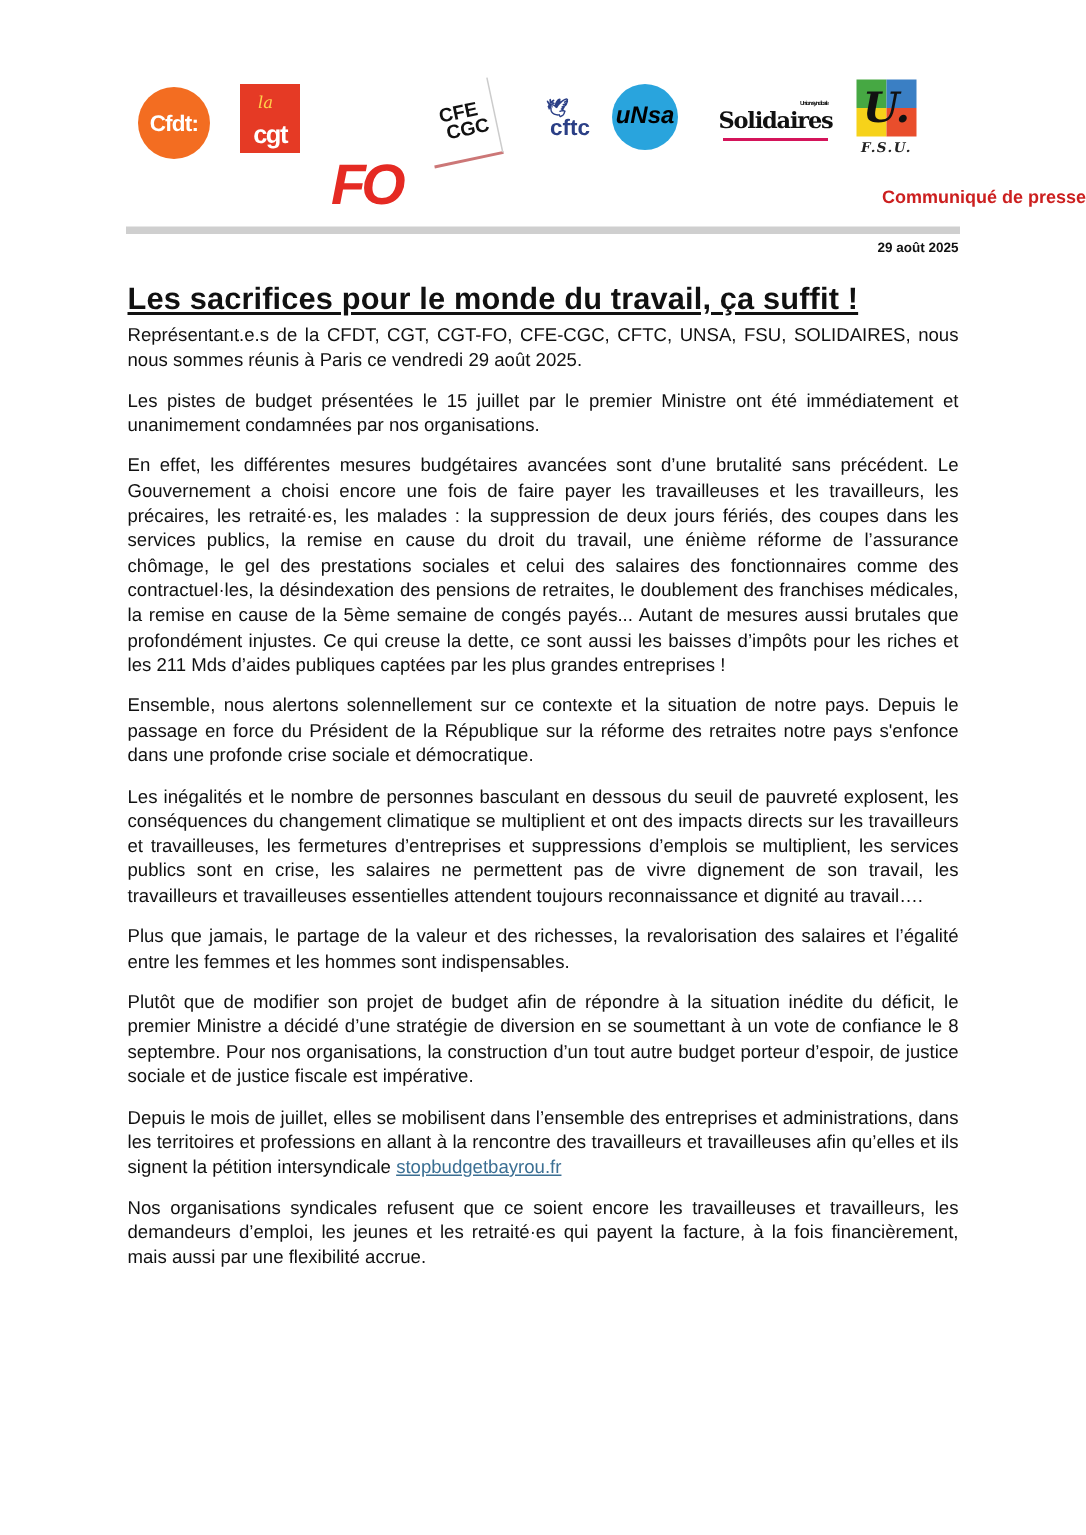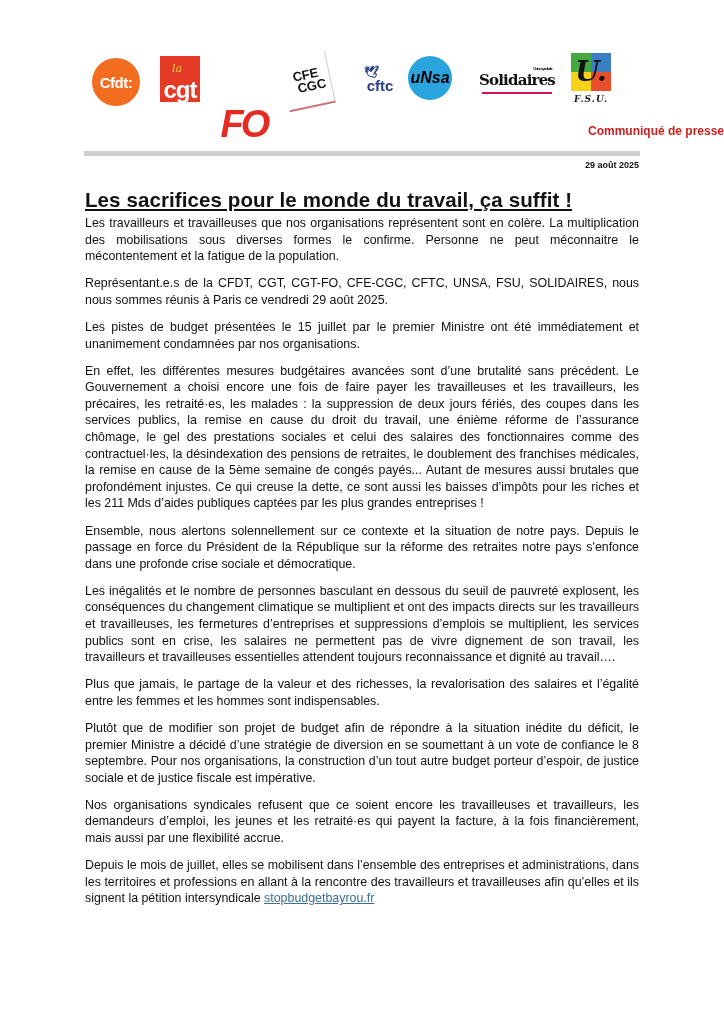--- a/index.html
+++ b/index.html
@@ -9,21 +9,21 @@
 
   .logos { position: absolute; top: 48px; left: 88px; width: 540px; height: 60px; }
   .logo { position: absolute; display: flex; align-items: center; justify-content: center; }
 
   .cfdt { left: 4px; top: 10px; width: 48px; height: 48px; border-radius: 50%; background: #f36d21;
           color: #fff; font-weight: bold; font-size: 15px; letter-spacing: -0.5px; }
   .cgt { left: 72px; top: 8px; width: 40px; height: 46px; background: #e53a25; color: #fff;
          flex-direction: column; justify-content: flex-end; align-items: center; }
   .cgt .la { font-family: "DejaVu Serif", serif; font-style: italic; font-size: 11px; color: #ffd24a;
              position: absolute; top: 6px; left: 12px; }
-  .cgt .word { font-weight: bold; font-size: 24px; line-height: 20px; margin-bottom: 2px; letter-spacing: -1px; }
+  .cgt .word { font-weight: bold; font-size: 17px; line-height: 20px; margin-bottom: 2px; letter-spacing: -1px; }
   .fo { left: 130px; top: 10px; width: 52px; height: 44px; color: #e52a23; font-weight: bold;
         font-style: italic; font-size: 38px; letter-spacing: -3px; margin-top: 44px; }
   .cfe { left: 196px; top: 8px; width: 46px; height: 50px; color: #111; font-weight: bold;
          font-size: 13px; line-height: 12px; flex-direction: column; transform: rotate(-12deg);
          border-right: 1px solid #ccc; border-bottom: 2px solid #c77; }
   .cftc { left: 272px; top: 12px; width: 40px; height: 40px; color: #2b3f86; font-weight: bold;
           font-size: 15px; flex-direction: column; }
   .cftc .bird { font-size: 12px; line-height: 10px; color: #2b3f86; align-self: flex-start; margin-left: 4px; }
   .unsa { left: 320px; top: 8px; width: 44px; height: 44px; border-radius: 50%; background: #29a4dd;
           color: #000000; font-weight: bold; font-size: 16px; font-style: italic; }
@@ -97,25 +97,24 @@
     </div>
   </div>
 
   <div class="kicker">Communiqué de presse</div>
   <div class="rule"></div>
   <div class="date">29 août 2025</div>
 
   <h1 class="title">Les sacrifices pour le monde du travail, ça suffit !</h1>
 
   <div class="body">
-    <p>Les travailleurs et travailleuses que nos organisations représentent sont en colère. La multiplication des mobilisations sous diverses formes le confirme. Personne ne peut méconnaitre le mécontentement et la fatigue de la population.</p>
     <p>Représentant.e.s de la CFDT, CGT, CGT-FO, CFE-CGC, CFTC, UNSA, FSU, SOLIDAIRES, nous nous sommes réunis à Paris ce vendredi 29 août 2025.</p>
     <p>Les pistes de budget présentées le 15 juillet par le premier Ministre ont été immédiatement et unanimement condamnées par nos organisations.</p>
     <p>En effet, les différentes mesures budgétaires avancées sont d’une brutalité sans précédent. Le Gouvernement a choisi encore une fois de faire payer les travailleuses et les travailleurs, les précaires, les retraité·es, les malades : la suppression de deux jours fériés, des coupes dans les services publics, la remise en cause du droit du travail, une énième réforme de l’assurance chômage, le gel des prestations sociales et celui des salaires des fonctionnaires comme des contractuel·les, la désindexation des pensions de retraites, le doublement des franchises médicales, la remise en cause de la 5ème semaine de congés payés... Autant de mesures aussi brutales que profondément injustes. Ce qui creuse la dette, ce sont aussi les baisses d’impôts pour les riches et les 211 Mds d’aides publiques captées par les plus grandes entreprises !</p>
     <p>Ensemble, nous alertons solennellement sur ce contexte et la situation de notre pays. Depuis le passage en force du Président de la République sur la réforme des retraites notre pays s'enfonce dans une profonde crise sociale et démocratique.</p>
     <p>Les inégalités et le nombre de personnes basculant en dessous du seuil de pauvreté explosent, les conséquences du changement climatique se multiplient et ont des impacts directs sur les travailleurs et travailleuses, les fermetures d’entreprises et suppressions d’emplois se multiplient, les services publics sont en crise, les salaires ne permettent pas de vivre dignement de son travail, les travailleurs et travailleuses essentielles attendent toujours reconnaissance et dignité au travail….</p>
     <p>Plus que jamais, le partage de la valeur et des richesses, la revalorisation des salaires et l’égalité entre les femmes et les hommes sont indispensables.</p>
     <p>Plutôt que de modifier son projet de budget afin de répondre à la situation inédite du déficit, le premier Ministre a décidé d’une stratégie de diversion en se soumettant à un vote de confiance le 8 septembre. Pour nos organisations, la construction d’un tout autre budget porteur d’espoir, de justice sociale et de justice fiscale est impérative.</p>
+    <p><span>Depuis le mois de juillet, elles se mobilisent dans l’ensemble des entreprises et administrations, dans les territoires et professions en allant à la rencontre des travailleurs et travailleuses afin qu’elles et ils signent la pétition intersyndicale </span><a>stopbudgetbayrou.fr</a></p>
     <p>Nos organisations syndicales refusent que ce soient encore les travailleuses et travailleurs, les demandeurs d’emploi, les jeunes et les retraité·es qui payent la facture, à la fois financièrement, mais aussi par une flexibilité accrue.</p>
-    <p><span>Depuis le mois de juillet, elles se mobilisent dans l’ensemble des entreprises et administrations, dans les territoires et professions en allant à la rencontre des travailleurs et travailleuses afin qu’elles et ils signent la pétition intersyndicale </span><a>stopbudgetbayrou.fr</a></p>
   </div>
 
 </div>
 
 </body></html>

